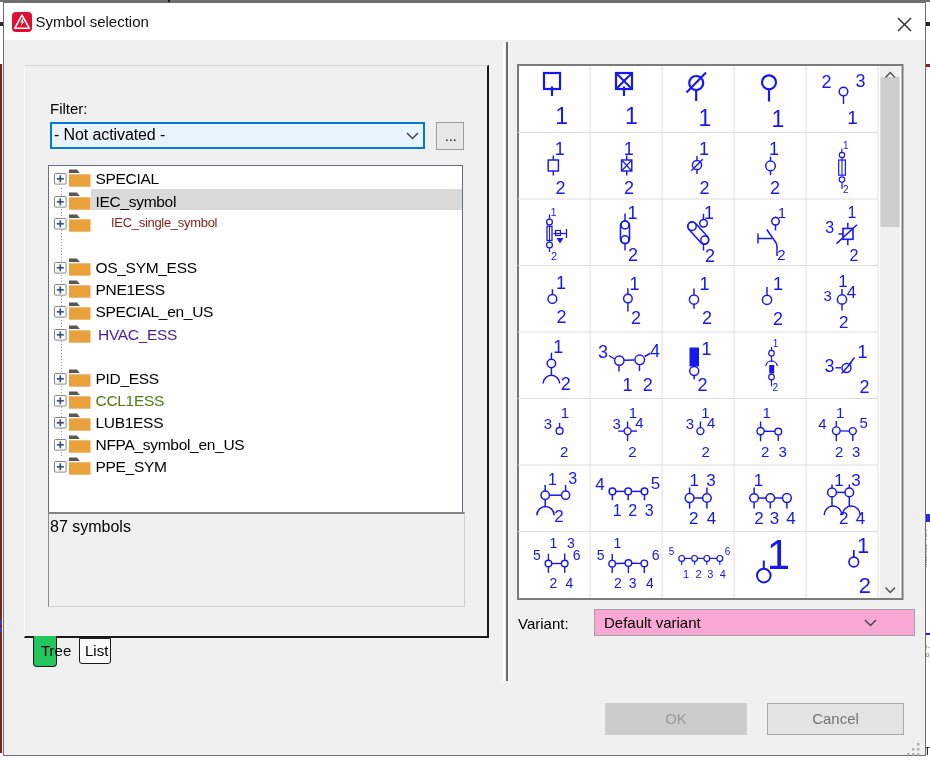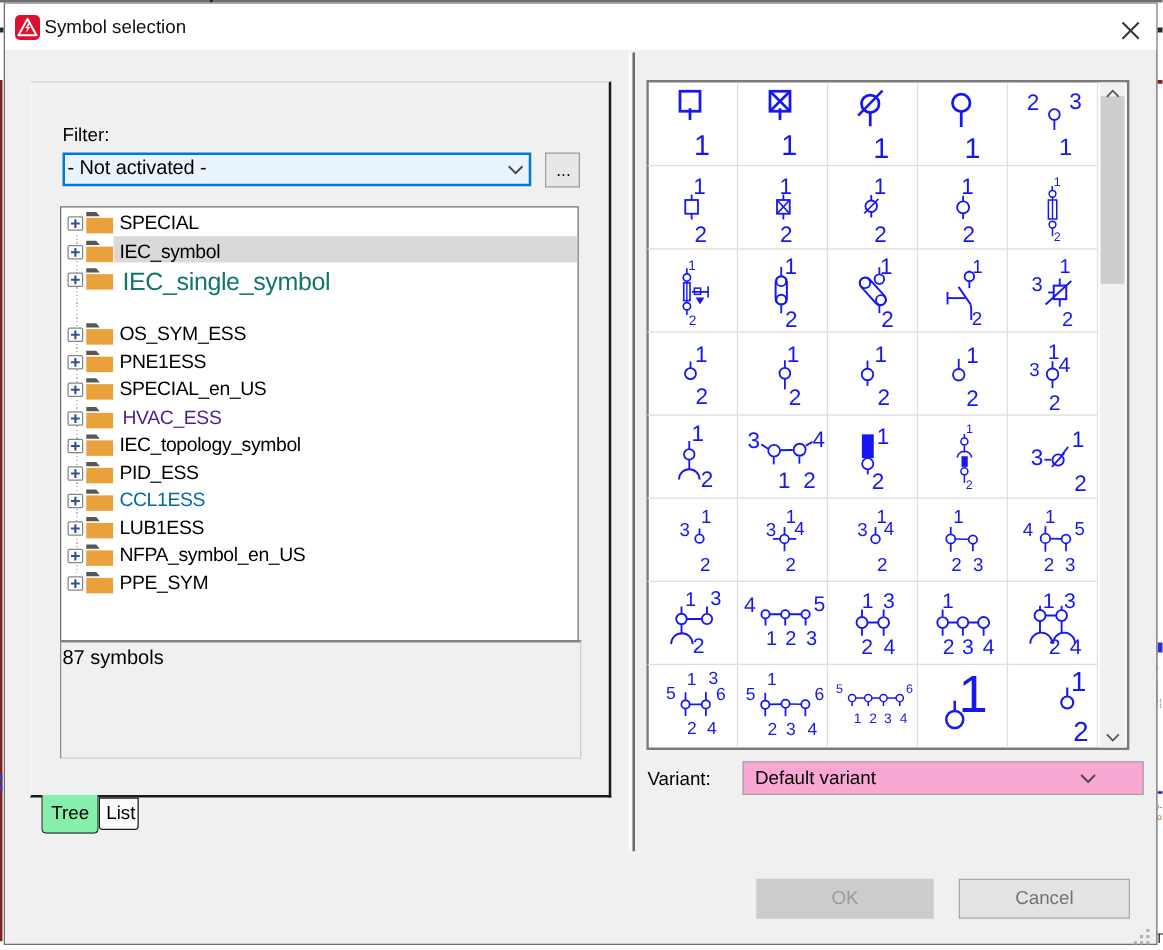--- a/index.html
+++ b/index.html
@@ -76,21 +76,21 @@
 <span style="position:absolute;left:46.5px;top:4px;font-size:15.5px;letter-spacing:-0.3px;color:#000;white-space:nowrap">SPECIAL</span>
 </div>
         <div style="position:absolute;left:0;top:45.25px;width:413px;height:22px">
 <svg style="position:absolute;left:4px;top:0px" width="45" height="22" viewBox="0 0 45 22">
 <rect x="1.5" y="7.5" width="11.6" height="10.6" fill="#fff" stroke="#868686" stroke-width="1" rx="1"></rect>
 <line x1="3.8" y1="12.8" x2="10.8" y2="12.8" stroke="#36508e" stroke-width="1.7"></line>
 <line x1="7.3" y1="9.3" x2="7.3" y2="16.3" stroke="#36508e" stroke-width="1.7"></line>
 <path d="M16 3.6 h8 l2.8 3.4 h-10.8 z" fill="#575753"></path>
 <rect x="16" y="8.3" width="21.5" height="12.4" fill="#e9a23b"></rect>
 </svg>
-<span style="position:absolute;left:49px;top:4px;font-size:20px;letter-spacing:-0.3px;color:#0f766e;white-space:nowrap">IEC_single_symbol</span>
+<span style="position:absolute;left:62px;top:4px;font-size:13px;letter-spacing:-0.3px;color:#7f1d1d;white-space:nowrap">IEC_single_symbol</span>
 </div>
         <div style="position:absolute;left:0;top:89.55px;width:413px;height:22px">
 <svg style="position:absolute;left:4px;top:0px" width="45" height="22" viewBox="0 0 45 22">
 <rect x="1.5" y="7.5" width="11.6" height="10.6" fill="#fff" stroke="#868686" stroke-width="1" rx="1"></rect>
 <line x1="3.8" y1="12.8" x2="10.8" y2="12.8" stroke="#36508e" stroke-width="1.7"></line>
 <line x1="7.3" y1="9.3" x2="7.3" y2="16.3" stroke="#36508e" stroke-width="1.7"></line>
 <path d="M16 3.6 h8 l2.8 3.4 h-10.8 z" fill="#575753"></path>
 <rect x="16" y="8.3" width="21.5" height="12.4" fill="#e9a23b"></rect>
 </svg>
 <span style="position:absolute;left:46.5px;top:4px;font-size:15.5px;letter-spacing:-0.3px;color:#000;white-space:nowrap">OS_SYM_ESS</span>
@@ -118,49 +118,39 @@
         <div style="position:absolute;left:0;top:156.00px;width:413px;height:22px">
 <svg style="position:absolute;left:4px;top:0px" width="45" height="22" viewBox="0 0 45 22">
 <rect x="1.5" y="7.5" width="11.6" height="10.6" fill="#fff" stroke="#868686" stroke-width="1" rx="1"></rect>
 <line x1="3.8" y1="12.8" x2="10.8" y2="12.8" stroke="#36508e" stroke-width="1.7"></line>
 <line x1="7.3" y1="9.3" x2="7.3" y2="16.3" stroke="#36508e" stroke-width="1.7"></line>
 <path d="M16 3.6 h8 l2.8 3.4 h-10.8 z" fill="#575753"></path>
 <rect x="16" y="8.3" width="21.5" height="12.4" fill="#e9a23b"></rect>
 </svg>
 <span style="position:absolute;left:49px;top:4px;font-size:15.5px;letter-spacing:-0.3px;color:#4c1d95;white-space:nowrap">HVAC_ESS</span>
 </div>
-        <div style="position:absolute;left:0;top:178.15px;width:413px;height:22px">
-<svg style="position:absolute;left:4px;top:0px" width="45" height="22" viewBox="0 0 45 22">
-<rect x="1.5" y="7.5" width="11.6" height="10.6" fill="#fff" stroke="#868686" stroke-width="1" rx="1"></rect>
-<line x1="3.8" y1="12.8" x2="10.8" y2="12.8" stroke="#36508e" stroke-width="1.7"></line>
-<line x1="7.3" y1="9.3" x2="7.3" y2="16.3" stroke="#36508e" stroke-width="1.7"></line>
-<path d="M16 3.6 h8 l2.8 3.4 h-10.8 z" fill="#575753"></path>
-<rect x="16" y="8.3" width="21.5" height="12.4" fill="#e9a23b"></rect>
-</svg>
-<span style="position:absolute;left:46.5px;top:4px;font-size:15.5px;letter-spacing:-0.3px;color:#000;white-space:nowrap">IEC_topology_symbol</span>
-</div>
         <div style="position:absolute;left:0;top:200.30px;width:413px;height:22px">
 <svg style="position:absolute;left:4px;top:0px" width="45" height="22" viewBox="0 0 45 22">
 <rect x="1.5" y="7.5" width="11.6" height="10.6" fill="#fff" stroke="#868686" stroke-width="1" rx="1"></rect>
 <line x1="3.8" y1="12.8" x2="10.8" y2="12.8" stroke="#36508e" stroke-width="1.7"></line>
 <line x1="7.3" y1="9.3" x2="7.3" y2="16.3" stroke="#36508e" stroke-width="1.7"></line>
 <path d="M16 3.6 h8 l2.8 3.4 h-10.8 z" fill="#575753"></path>
 <rect x="16" y="8.3" width="21.5" height="12.4" fill="#e9a23b"></rect>
 </svg>
 <span style="position:absolute;left:46.5px;top:4px;font-size:15.5px;letter-spacing:-0.3px;color:#000;white-space:nowrap">PID_ESS</span>
 </div>
         <div style="position:absolute;left:0;top:222.45px;width:413px;height:22px">
 <svg style="position:absolute;left:4px;top:0px" width="45" height="22" viewBox="0 0 45 22">
 <rect x="1.5" y="7.5" width="11.6" height="10.6" fill="#fff" stroke="#868686" stroke-width="1" rx="1"></rect>
 <line x1="3.8" y1="12.8" x2="10.8" y2="12.8" stroke="#36508e" stroke-width="1.7"></line>
 <line x1="7.3" y1="9.3" x2="7.3" y2="16.3" stroke="#36508e" stroke-width="1.7"></line>
 <path d="M16 3.6 h8 l2.8 3.4 h-10.8 z" fill="#575753"></path>
 <rect x="16" y="8.3" width="21.5" height="12.4" fill="#e9a23b"></rect>
 </svg>
-<span style="position:absolute;left:46.5px;top:4px;font-size:15.5px;letter-spacing:-0.3px;color:#0369a1;white-space:nowrap">CCL1ESS</span>
+<span style="position:absolute;left:46.5px;top:4px;font-size:15.5px;letter-spacing:-0.3px;color:#4d7c0f;white-space:nowrap">CCL1ESS</span>
 </div>
         <div style="position:absolute;left:0;top:244.60px;width:417px;height:22px">
 <svg style="position:absolute;left:4px;top:0px" width="45" height="22" viewBox="0 0 45 22">
 <rect x="1.5" y="7.5" width="11.6" height="10.6" fill="#fff" stroke="#868686" stroke-width="1" rx="1"></rect>
 <line x1="3.8" y1="12.8" x2="10.8" y2="12.8" stroke="#36508e" stroke-width="1.7"></line>
 <line x1="7.3" y1="9.3" x2="7.3" y2="16.3" stroke="#36508e" stroke-width="1.7"></line>
 <path d="M16 3.6 h8 l2.8 3.4 h-10.8 z" fill="#575753"></path>
 <rect x="16" y="8.3" width="21.5" height="12.4" fill="#e9a23b"></rect>
 </svg>
 <span style="position:absolute;left:46.5px;top:4px;font-size:15.5px;letter-spacing:-0.3px;color:#000;white-space:nowrap">LUB1ESS</span>
@@ -185,21 +175,21 @@
 </svg>
 <span style="position:absolute;left:46.5px;top:4px;font-size:15.5px;letter-spacing:-0.3px;color:#000;white-space:nowrap">PPE_SYM</span>
 </div>
     </div>
   </div>
 
   <div class="abs" style="left:44px;top:509px;width:417px;height:95px;border:1px solid #cfcfcf;border-top:2px solid #838383;border-left:1px solid #8a8a8a">
     <span class="abs" style="left:1px;top:4px;font-size:16px;color:#000">87 symbols</span>
   </div>
 
-  <div class="abs" style="left:29px;top:633px;width:46px;height:31px;background:#86efac;border:1px solid #1a1a1a;border-top:none;border-radius:0 0 4px 4px;z-index:5">
+  <div class="abs" style="left:29px;top:633px;width:24px;height:31px;background:#22c55e;border:1px solid #1a1a1a;border-top:none;border-radius:0 0 4px 4px;z-index:5">
     <span class="abs" style="left:7px;top:6px;font-size:15px">Tree</span>
   </div>
   <div class="abs" style="left:75px;top:635px;width:32px;height:26px;background:#fbfbfb;border:1px solid #1a1a1a;border-radius:0 0 3px 3px;z-index:4">
     <span class="abs" style="left:5px;top:3px;font-size:15px">List</span>
   </div>
 
   <div class="abs" style="left:499px;top:39px;width:2px;height:639px;background:#fdfdfd"></div>
   <div class="abs" style="left:502px;top:39px;width:2px;height:639px;background:#6c6c6c"></div>
 
   <span class="abs" style="left:514px;top:612px;font-size:15px;color:#000">Variant:</span>

